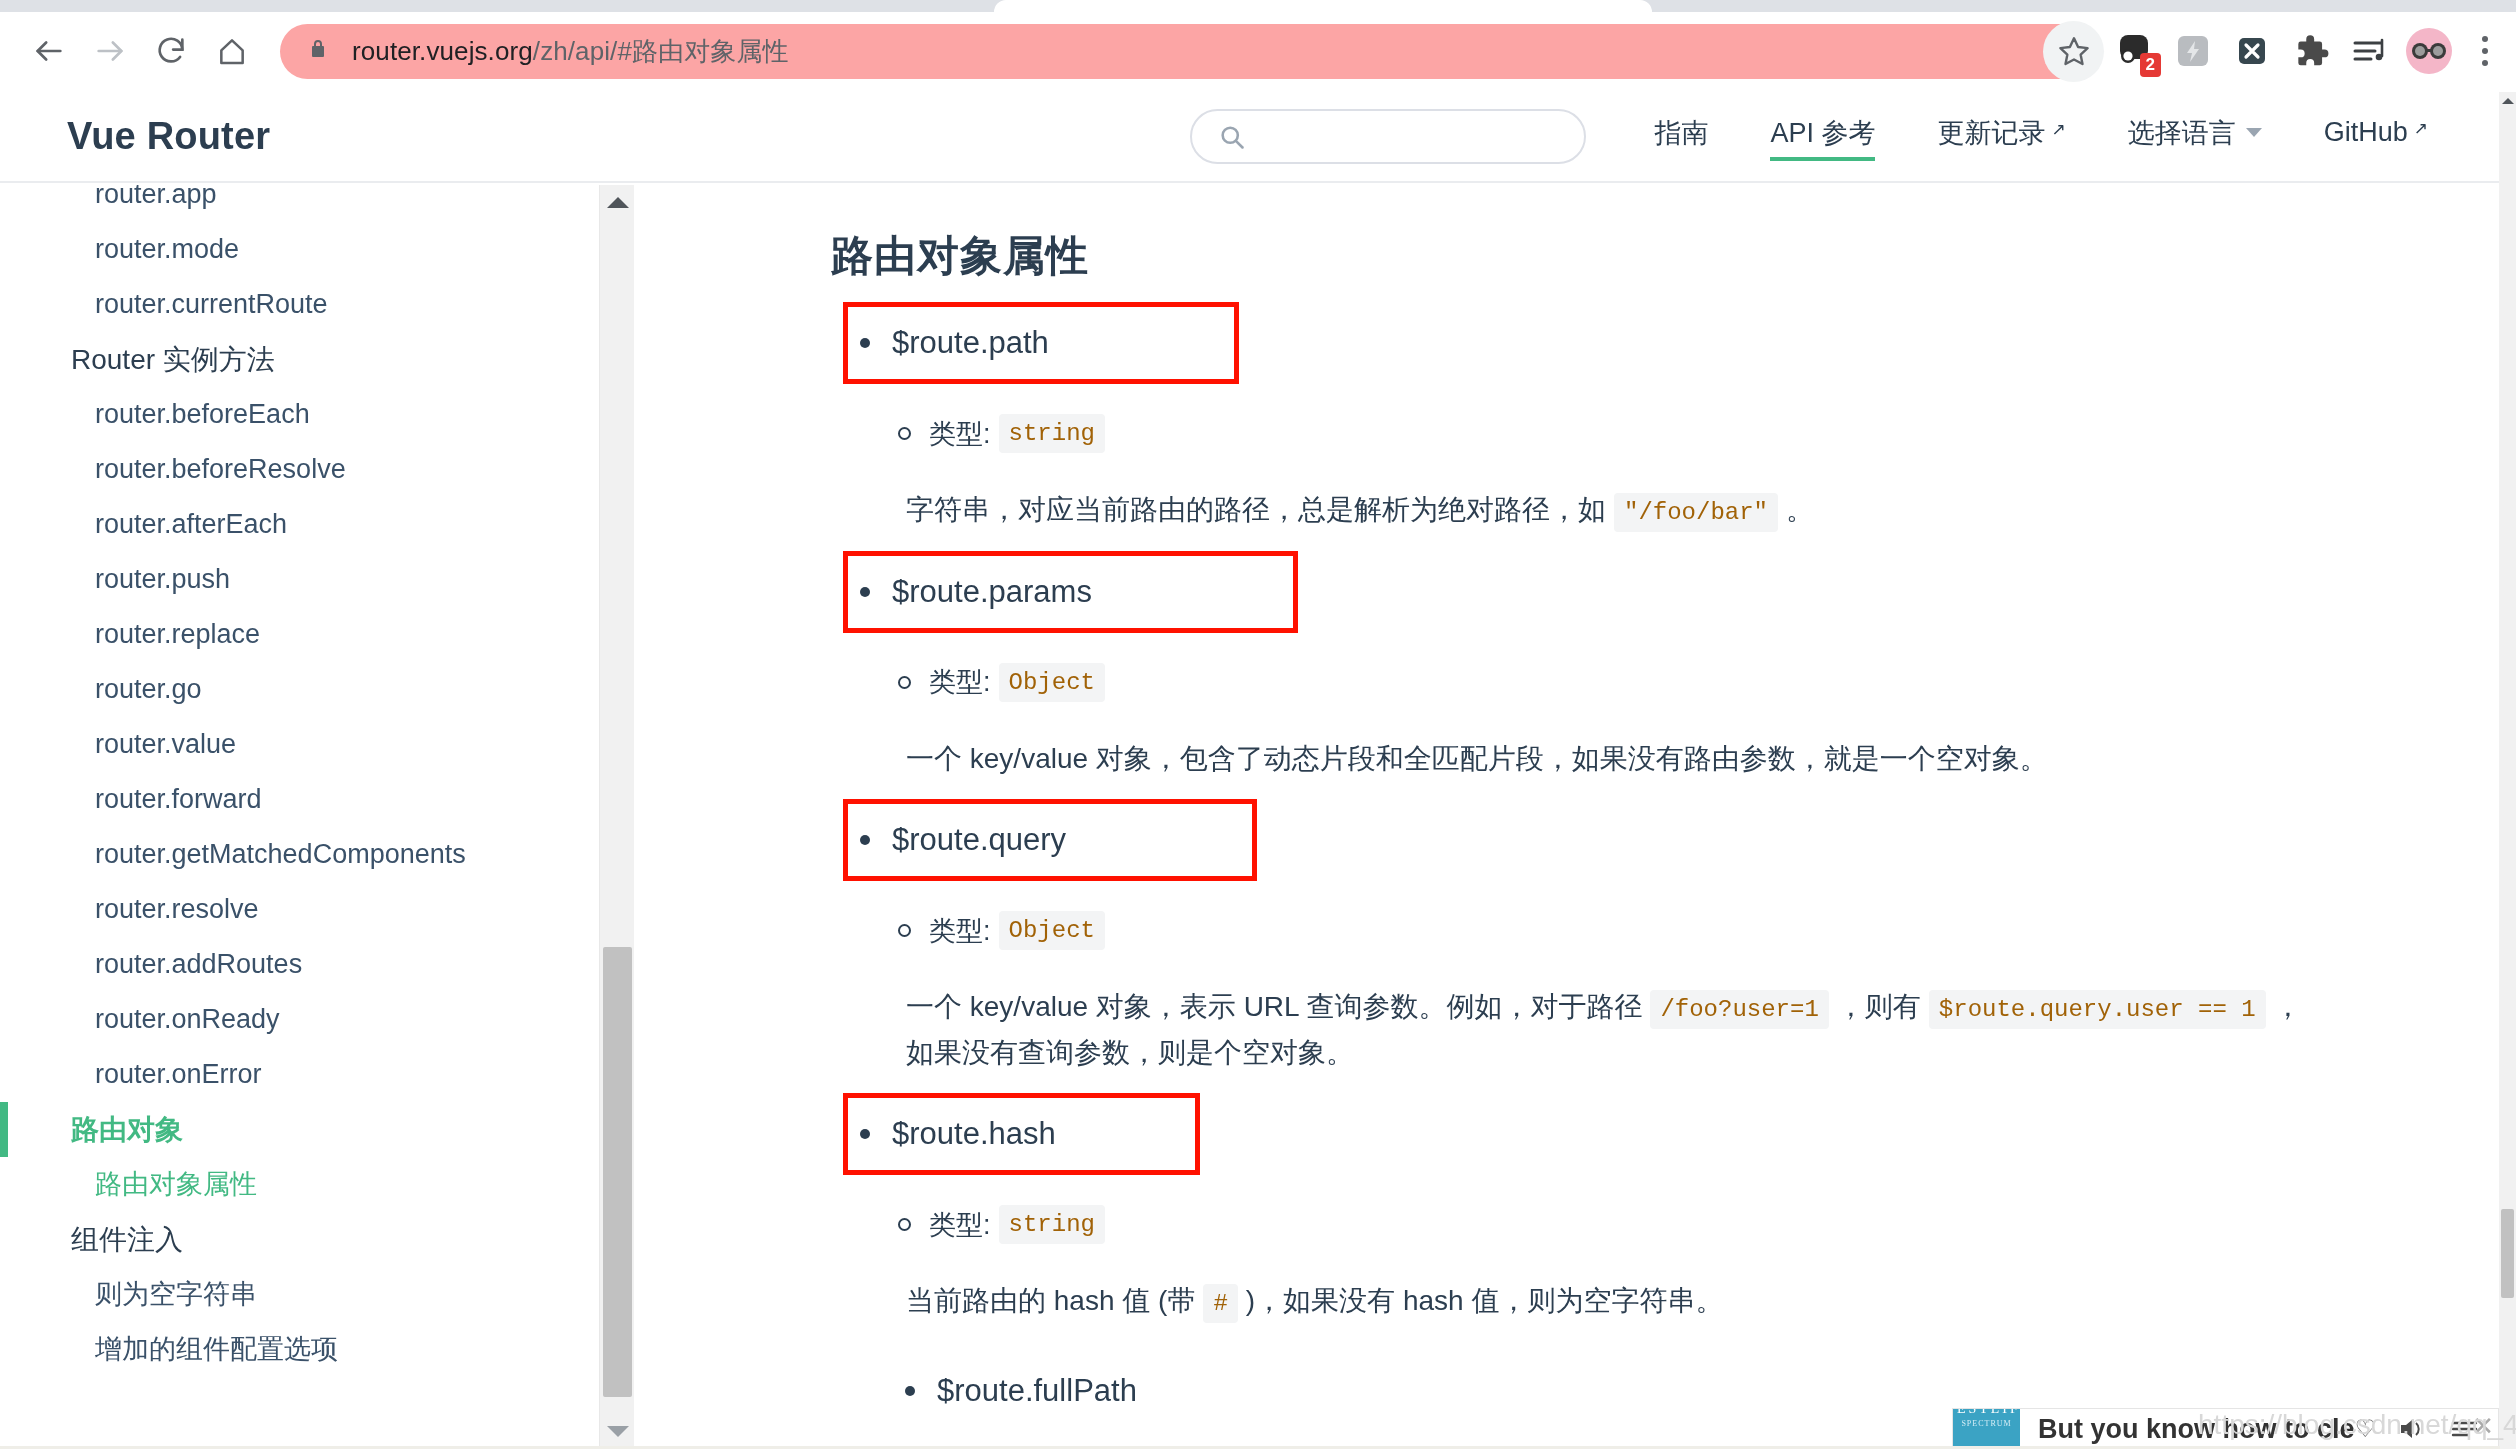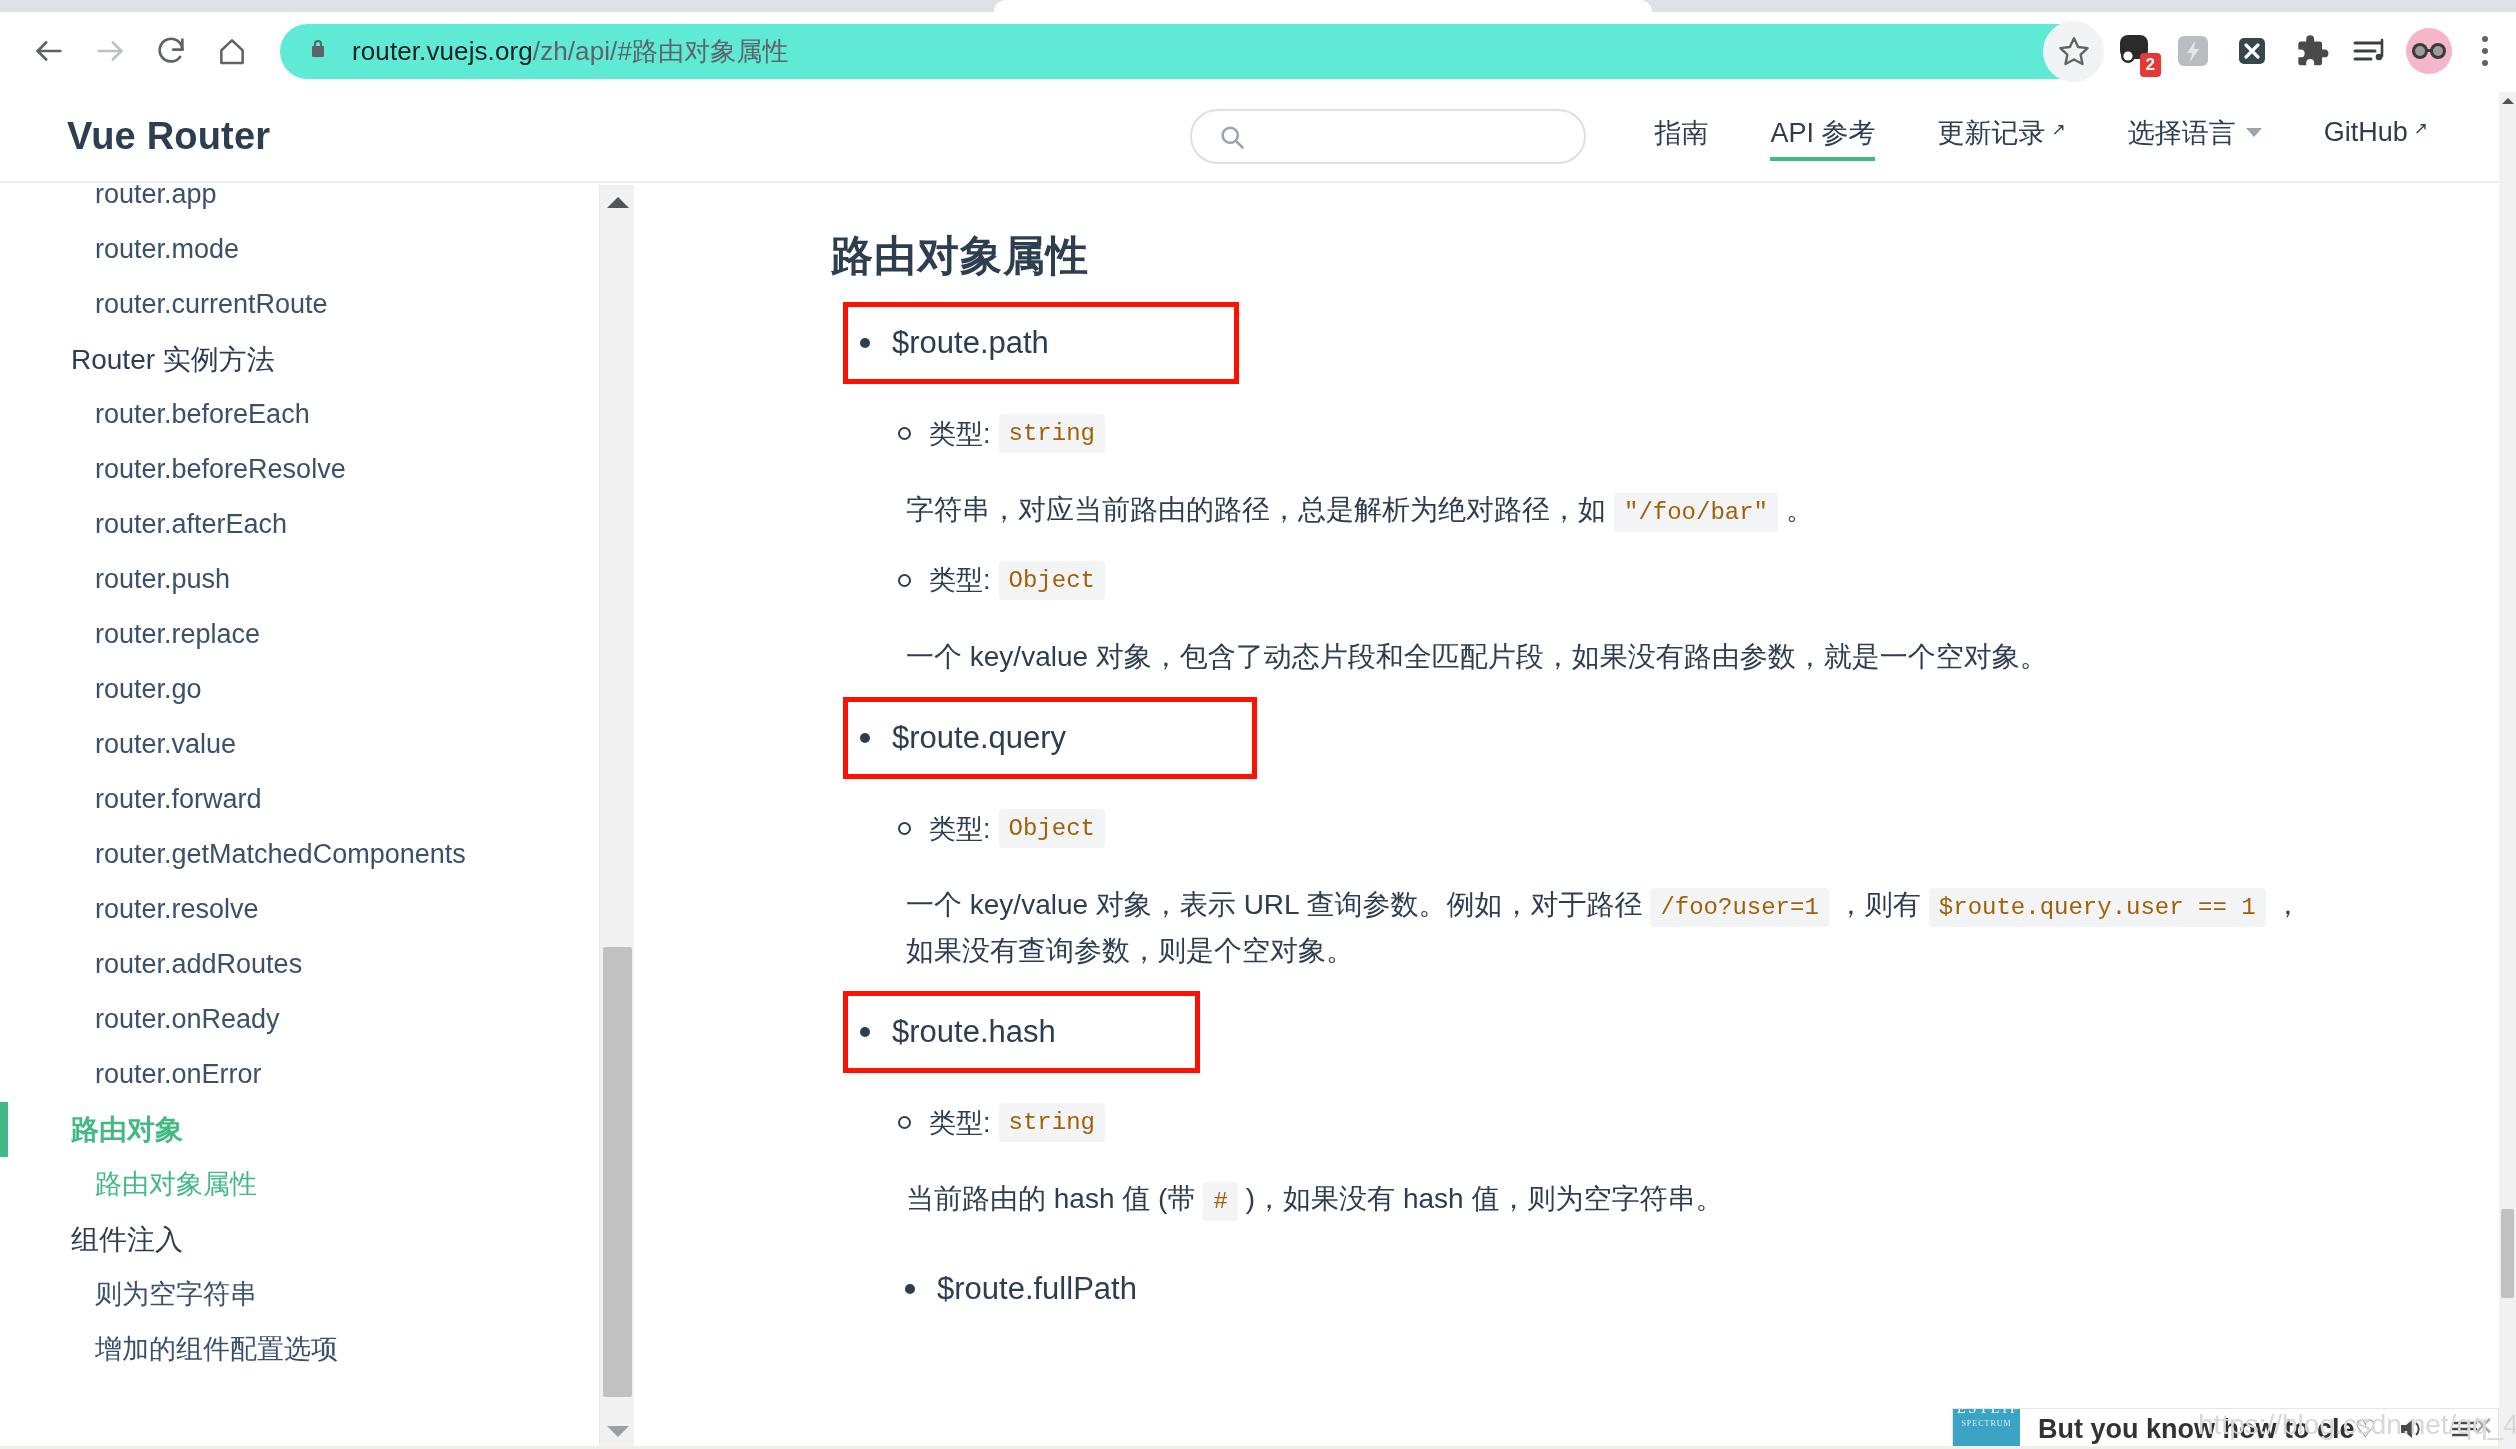--- a/index.html
+++ b/index.html
@@ -38,21 +38,21 @@
     display: flex; align-items: center; justify-content: center;
     border-radius: 50%;
     cursor: pointer;
     flex: 0 0 auto;
   }
   .nav-btn svg { display: block; }
   .omnibox {
     flex: 1 1 auto;
     height: 55px;
     margin: 0 14px 0 18px;
-    background: #5eead4;
+    background: #fca5a5;
     border-radius: 28px;
     display: flex; align-items: center;
     padding: 0 26px;
     cursor: text;
     min-width: 0;
   }
   .lock-icon { margin-right: 22px; flex: 0 0 auto; }
   .omnibox-url {
     font-size: 26px;
     color: #202124;
@@ -584,20 +584,26 @@
           <span class="circ"></span>
           <span>类型:</span>
           <code class="inline">string</code>
         </div>
         <p class="desc">
           <span>字符串，对应当前路由的路径，总是解析为绝对路径，如</span><code class="inline">"/foo/bar"</code><span>。</span>
         </p>
       </li>
 
       <li class="prop-item" style="margin-top:18px;">
+        <div class="redbox" style="width:455px;">
+          <div class="prop-bullet-row">
+            <span class="dot"></span>
+            <span>$route.params</span>
+          </div>
+        </div>
         <div class="type-row">
           <span class="circ"></span>
           <span>类型:</span>
           <code class="inline">Object</code>
         </div>
         <p class="desc">一个 key/value 对象，包含了动态片段和全匹配片段，如果没有路由参数，就是一个空对象。</p>
       </li>
 
       <li class="prop-item" style="margin-top:18px;">
         <div class="redbox" style="width:414px;">

